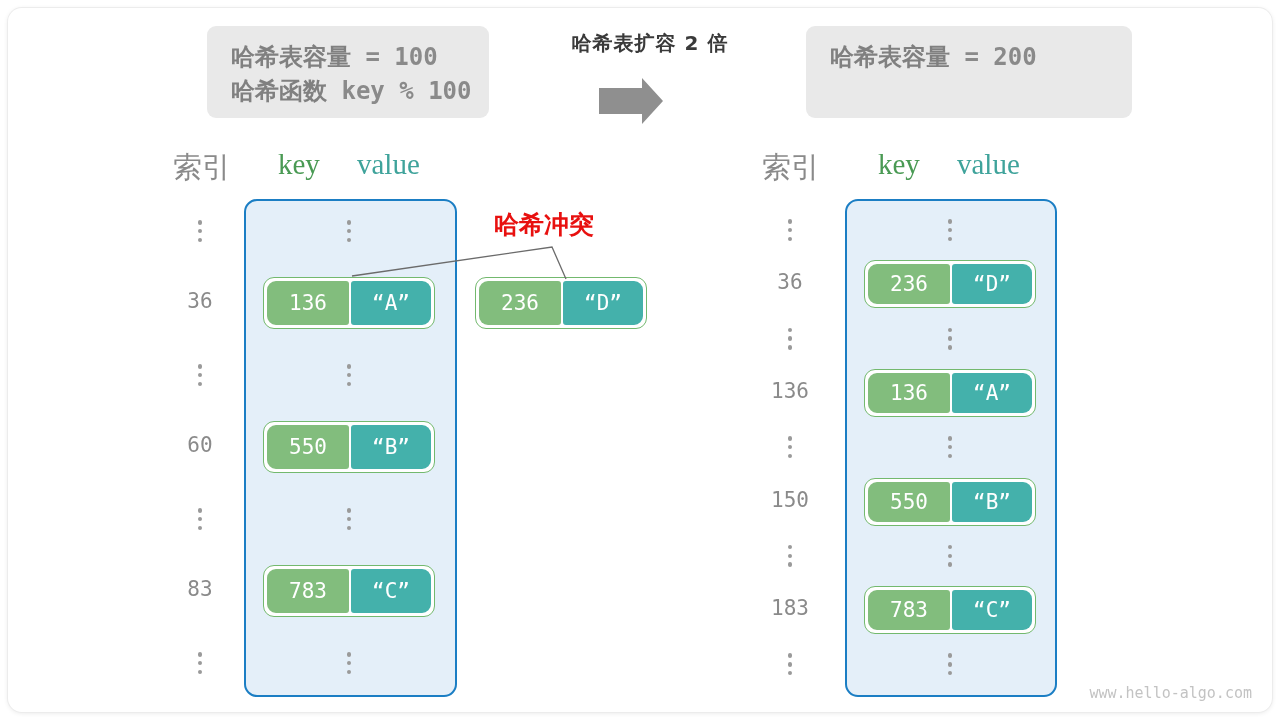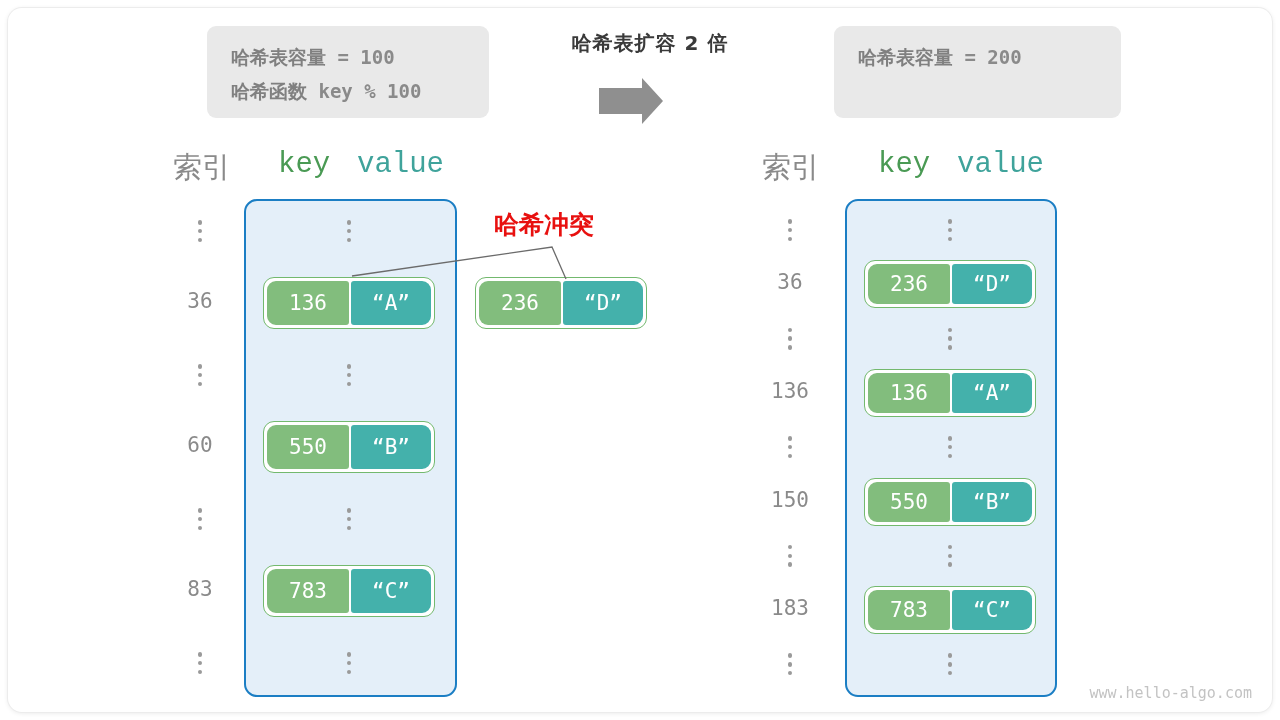--- a/index.html
+++ b/index.html
@@ -31,34 +31,34 @@
 
   
   .info-box {
     position: absolute;
     background: #e9e9e9;
     border-radius: 9px;
     padding: 14px 24px 16px 24px;
     box-sizing: border-box;
   }
   .info-line {
-    font-size: 19px;
+    font-size: 24px;
     line-height: 34px;
     white-space: pre;
     color: #8a8a8a;
     font-family: "DejaVu Sans Mono", "Liberation Mono", monospace;
     font-weight: 700;
   }
   .info-line .cjk {
     font-family: "DejaVu Sans", "Liberation Sans", sans-serif;
     font-weight: 700;
     color: #808080;
   }
   .info-left  { left: 207px; top: 26px; width: 282px; height: 92px; }
-  .info-right { left: 806px; top: 26px; width: 287px; height: 92px; margin-left: 28px; }
+  .info-right { left: 806px; top: 26px; width: 326px; height: 92px; }
 
   
   .arrow-caption {
     position: absolute;
     left: 520px;
     top: 30px;
     width: 260px;
     text-align: center;
     font-size: 20px;
     font-weight: 700;
@@ -78,21 +78,21 @@
   .hdr {
     position: absolute;
     font-size: 29px;
     white-space: pre;
   }
   .hdr-index {
     color: #8a8a8a;
     font-family: "DejaVu Sans", "Liberation Sans", sans-serif;
   }
   .hdr-kv {
-    font-family: Liberation Mono, monospace;
+    font-family: Liberation Serif, serif;
   }
   .hdr-key   { color: #4a9a54; }
   .hdr-value { color: #3fa39b; }
 
   
   .bucket {
     position: absolute;
     background: #e4eff9;
     border: 2.5px solid #1b7ec4;
     border-radius: 13px;

